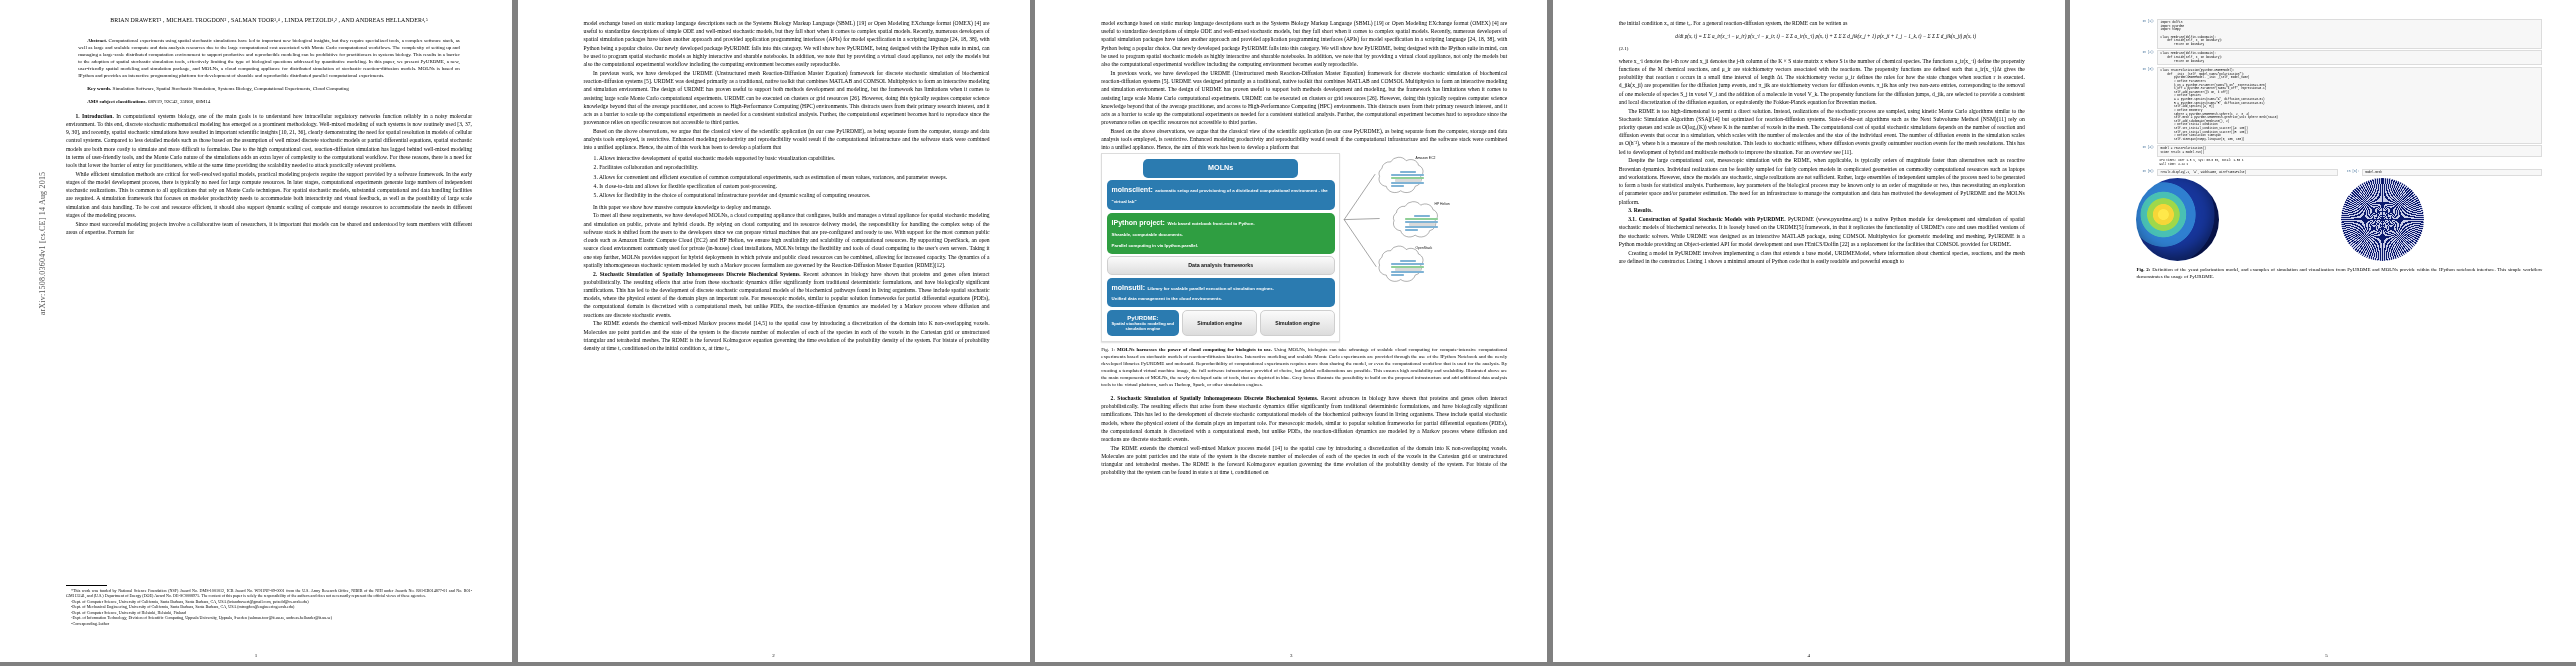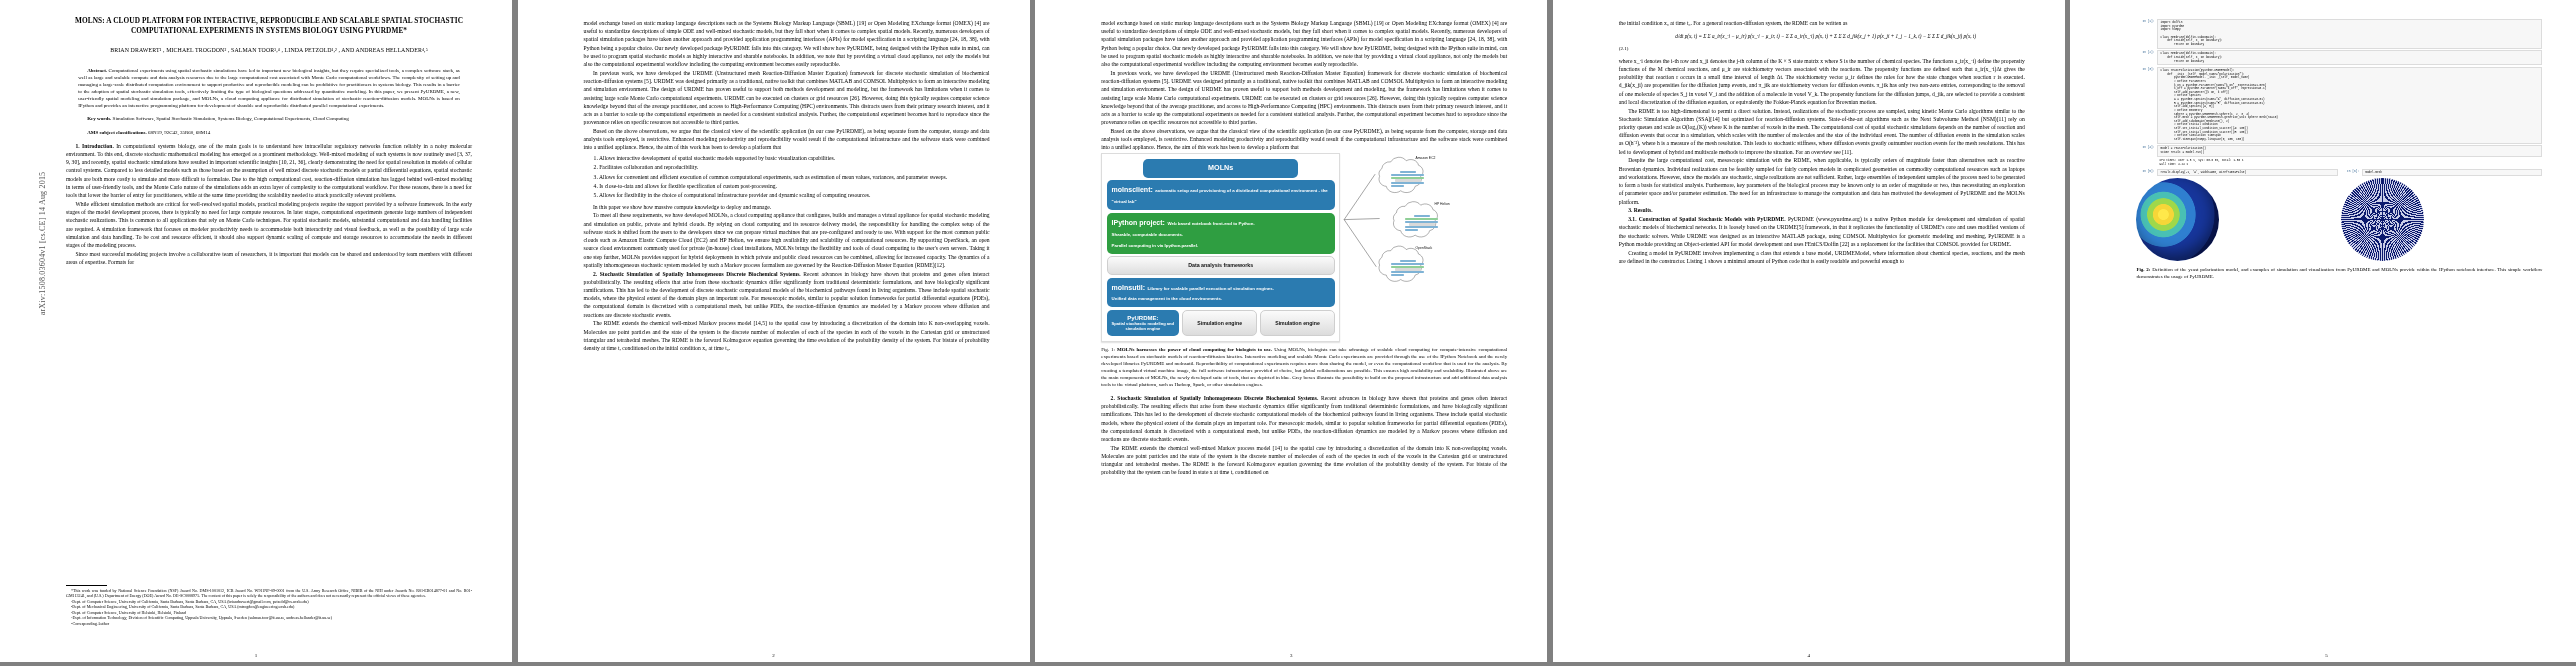--- a/index.html
+++ b/index.html
@@ -188,21 +188,20 @@
   .fig2cap { font-size: 5px; line-height: 1.4; text-align: justify; margin-top: 4.4px; }
 </style>
 </head>
 <body>
 
 <div id="viewer">
 
   <div class="page">
     <div class="arxiv">arXiv:1508.03604v1  [cs.CE]  14 Aug 2015</div>
     <div class="page-inner">
-      <div class="ttl">MOLNS: A CLOUD PLATFORM FOR INTERACTIVE, REPRODUCIBLE AND SCALABLE SPATIAL STOCHASTIC COMPUTATIONAL EXPERIMENTS IN SYSTEMS BIOLOGY USING PYURDME*</div>
       <div class="authors">BRIAN DRAWERT¹ , MICHAEL TROGDON² , SALMAN TOOR³,⁴ , LINDA PETZOLD¹,² , AND ANDREAS HELLANDER⁴,⁵</div>
       <div class="absblock">
         <b>Abstract.</b>
         <span>Computational experiments using spatial stochastic simulations have led to important new biological insights, but they require specialized tools, a complex software stack, as well as large and scalable compute and data analysis resources due to the large computational cost associated with Monte Carlo computational workflows. The complexity of setting up and managing a large-scale distributed computation environment to support productive and reproducible modeling can be prohibitive for practitioners in systems biology. This results in a barrier to the adoption of spatial stochastic simulation tools, effectively limiting the type of biological questions addressed by quantitative modeling. In this paper, we present PyURDME, a new, user-friendly spatial modeling and simulation package, and MOLNs, a cloud computing appliance for distributed simulation of stochastic reaction-diffusion models. MOLNs is based on IPython and provides an interactive programming platform for development of sharable and reproducible distributed parallel computational experiments.</span>
       </div>
       <div class="absblock">
         <b>Key words.</b>
         <span>Simulation Software, Spatial Stochastic Simulation, Systems Biology, Computational Experiments, Cloud Computing</span>
       </div>
       <div class="absblock">

